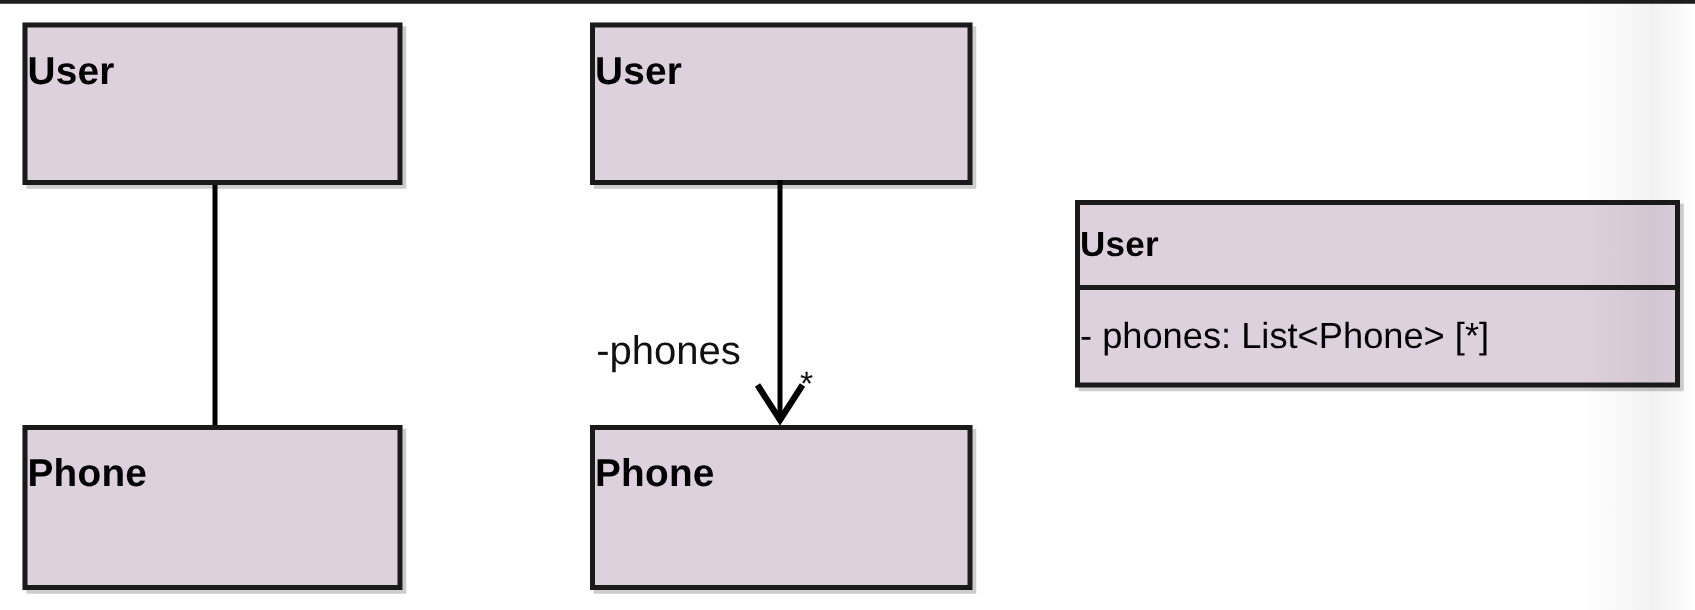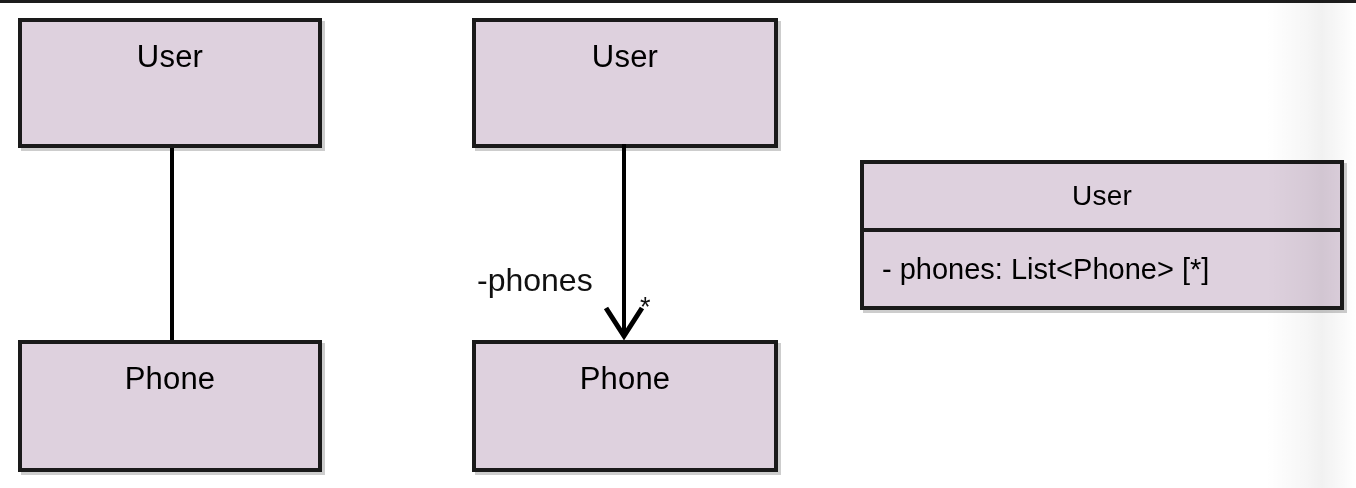--- a/index.html
+++ b/index.html
@@ -38,22 +38,22 @@
   .uml-box {
     position: absolute;
     box-sizing: border-box;
     background: #ded1de;
     border: 4px solid #1a1a1a;
     box-shadow: 3px 3px 0 rgba(90,90,90,0.30);
   }
   .uml-box .class-name {
     display: block;
     width: 100%;
-    text-align: center;
-    font-weight: normal;
+    text-align: left;
+    font-weight: bold;
     color: #000000;
     letter-spacing: 0.2px;
   }
 
   
   .plain-box .class-name {
     font-size: 31px;
     line-height: 31px;
     padding-top: 19px;
   }
@@ -72,21 +72,20 @@
     font-size: 28px;
     line-height: 28px;
     padding-top: 0;
   }
   .compartment-body {
     box-sizing: border-box;
     width: 100%;
     height: 74px;
     display: flex;
     align-items: center;
-    padding-left: 18px;
   }
   .attr-text {
     font-size: 29px;
     line-height: 30px;
     color: #000000;
     white-space: nowrap;
   }
 
   
   .connector {

